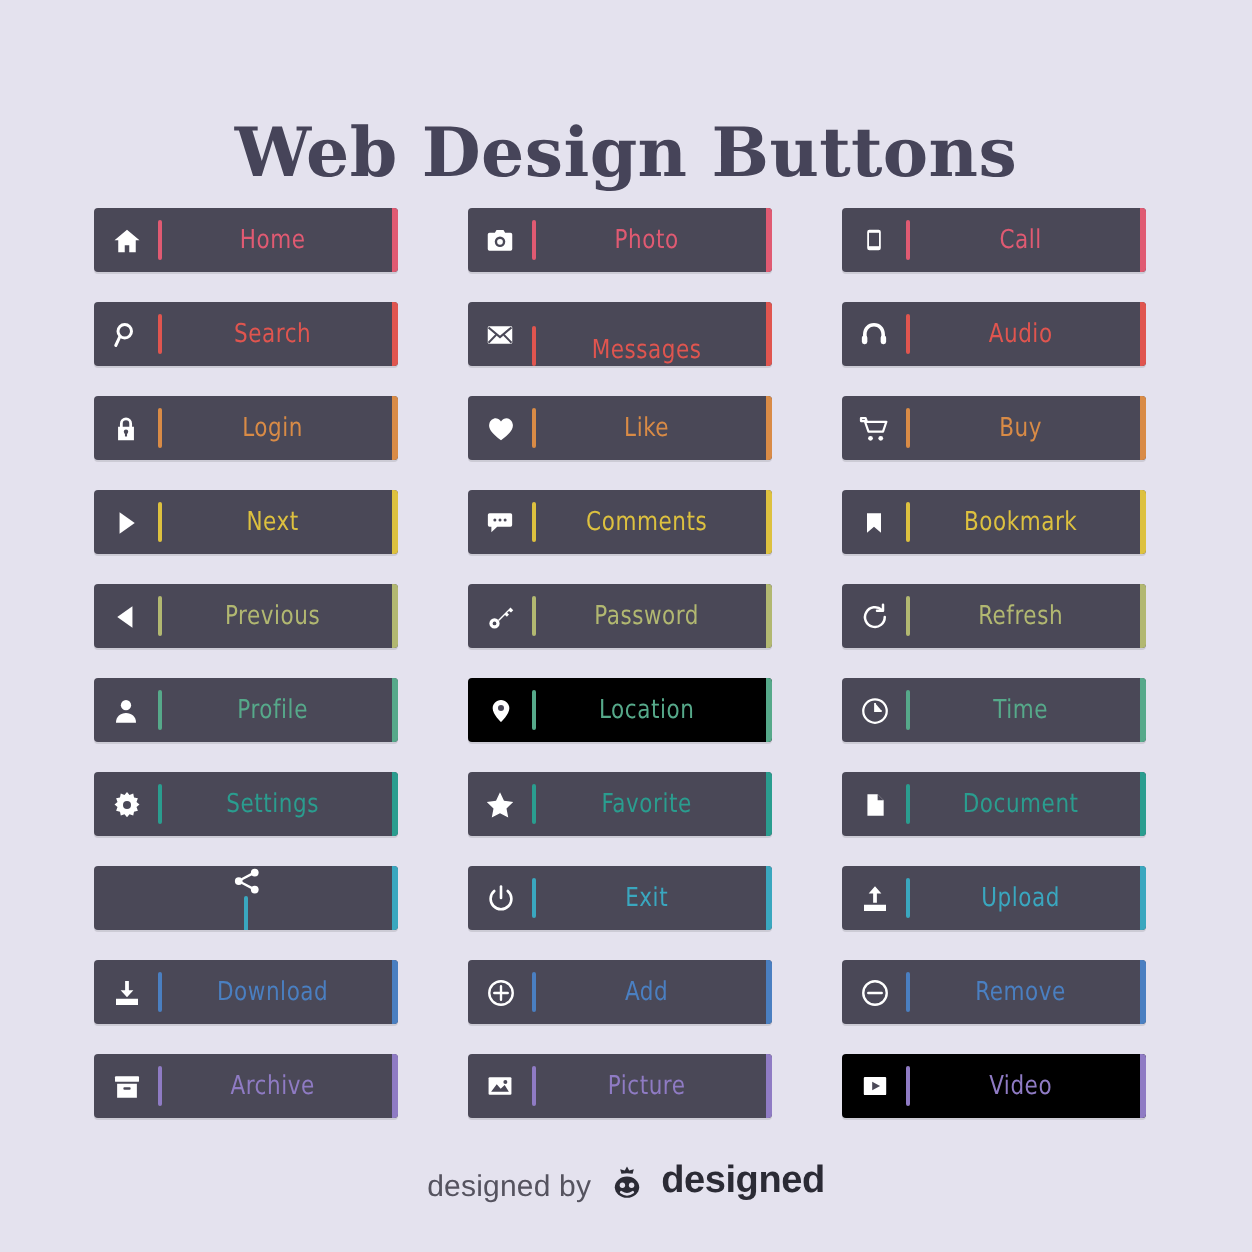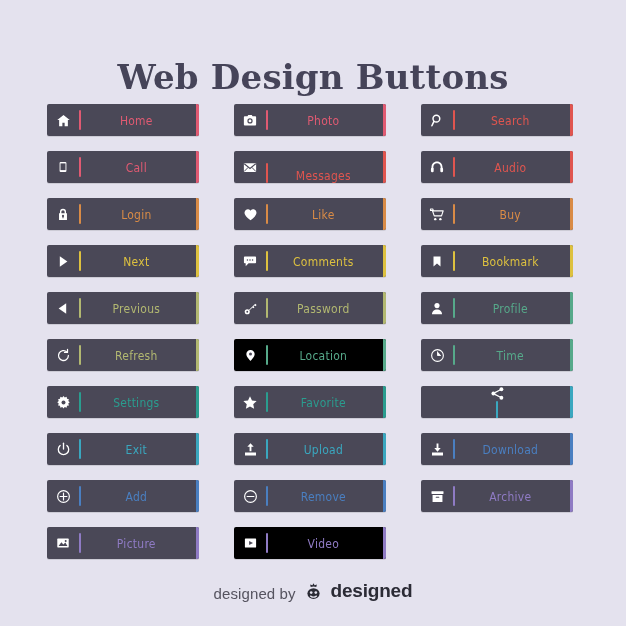--- a/index.html
+++ b/index.html
@@ -151,39 +151,39 @@
             <circle cx="12" cy="12.6" r="4.2" fill="#4a4857"></circle>
             <circle cx="12" cy="12.6" r="2.3" fill="currentColor"></circle>
           </svg>
         </span>
         <span class="div" style="background: rgb(224, 90, 114);"></span>
         <span class="lbl" style="color: rgb(224, 90, 114);">Photo</span>
         <span class="edge" style="background: rgb(224, 90, 114);"></span>
       </div>
       <div class="btn" style="background: rgb(74, 72, 87);">
         <span class="ic">
+          <svg width="12" height="16" viewBox="0 0 24 24" fill="currentColor">
+            <rect x="5.2" y="1.8" width="13.6" height="20.4" rx="2.2"></rect>
+            <rect x="7" y="4.8" width="10" height="13.4" fill="#4a4857"></rect>
+          </svg>
+        </span>
+        <span class="div" style="background: rgb(224, 90, 114);"></span>
+        <span class="lbl" style="color: rgb(224, 90, 114);">Call</span>
+        <span class="edge" style="background: rgb(224, 90, 114);"></span>
+      </div>
+      <div class="btn" style="background: rgb(74, 72, 87);">
+        <span class="ic">
           <svg width="15" height="15" viewBox="0 0 24 24" fill="none" stroke="currentColor" stroke-width="2.4">
             <circle cx="10.2" cy="9" r="5.4"></circle>
             <path d="M6.3 13.3 L3 20.4" stroke-linecap="round"></path>
           </svg>
         </span>
         <span class="div" style="background: rgb(224, 85, 79);"></span>
         <span class="lbl" style="color: rgb(224, 85, 79);">Search</span>
         <span class="edge" style="background: rgb(224, 85, 79);"></span>
-      </div>
-      <div class="btn" style="background: rgb(74, 72, 87);">
-        <span class="ic">
-          <svg width="12" height="16" viewBox="0 0 24 24" fill="currentColor">
-            <rect x="5.2" y="1.8" width="13.6" height="20.4" rx="2.2"></rect>
-            <rect x="7" y="4.8" width="10" height="13.4" fill="#4a4857"></rect>
-          </svg>
-        </span>
-        <span class="div" style="background: rgb(224, 90, 114);"></span>
-        <span class="lbl" style="color: rgb(224, 90, 114);">Call</span>
-        <span class="edge" style="background: rgb(224, 90, 114);"></span>
       </div>
       <div class="btn" style="background: rgb(74, 72, 87); align-items: flex-end;">
         <span class="ic">
           <svg width="16" height="15" viewBox="0 0 24 24" fill="none">
             <rect x="2.2" y="5" width="19.6" height="14" rx="1.1" fill="currentColor"></rect>
             <path d="M2.8 6 L12 13.6 L21.2 6" stroke="#4a4857" stroke-width="1.7" fill="none"></path>
             <path d="M2.8 18.2 L9 11.8 M21.2 18.2 L15 11.8" stroke="#4a4857" stroke-width="1.5"></path>
           </svg>
         </span>
         <span class="div" style="background: rgb(224, 85, 79);"></span>
@@ -286,40 +286,40 @@
             <circle cx="6.8" cy="17.1" r="1.5" fill="#4a4857"></circle>
             <path d="M9.4 14.5 L19.6 4.3 l2.2 2.2 -1.8 1.8 -1.6-1.2 -1.5 1.5 1.5 1.4 -1.7 1.7 -1.5-1.4 -4.6 4.6 Z"></path>
           </svg>
         </span>
         <span class="div" style="background: rgb(178, 184, 113);"></span>
         <span class="lbl" style="color: rgb(178, 184, 113);">Password</span>
         <span class="edge" style="background: rgb(178, 184, 113);"></span>
       </div>
       <div class="btn" style="background: rgb(74, 72, 87);">
         <span class="ic">
+          <svg width="15" height="15" viewBox="0 0 24 24" fill="none" stroke="currentColor" stroke-width="2">
+            <path d="M19.8 12 a7.9 7.9 0 1 1-2.4-5.6" stroke-linecap="round"></path>
+            <path d="M18.4 2.2 v4.8 h-4.8" stroke-linecap="round" stroke-linejoin="round"></path>
+          </svg>
+        </span>
+        <span class="div" style="background: rgb(178, 184, 113);"></span>
+        <span class="lbl" style="color: rgb(178, 184, 113);">Refresh</span>
+        <span class="edge" style="background: rgb(178, 184, 113);"></span>
+      </div>
+      <div class="btn" style="background: rgb(74, 72, 87);">
+        <span class="ic">
           <svg width="14" height="15" viewBox="0 0 24 24" fill="currentColor">
             <circle cx="12" cy="7" r="4.4"></circle>
             <path d="M3.4 22 c0-5 3.9-8.2 8.6-8.2 s8.6 3.2 8.6 8.2 Z"></path>
           </svg>
         </span>
         <span class="div" style="background: rgb(86, 169, 138);"></span>
         <span class="lbl" style="color: rgb(86, 169, 138);">Profile</span>
         <span class="edge" style="background: rgb(86, 169, 138);"></span>
       </div>
-      <div class="btn" style="background: rgb(74, 72, 87);">
-        <span class="ic">
-          <svg width="15" height="15" viewBox="0 0 24 24" fill="none" stroke="currentColor" stroke-width="2">
-            <path d="M19.8 12 a7.9 7.9 0 1 1-2.4-5.6" stroke-linecap="round"></path>
-            <path d="M18.4 2.2 v4.8 h-4.8" stroke-linecap="round" stroke-linejoin="round"></path>
-          </svg>
-        </span>
-        <span class="div" style="background: rgb(178, 184, 113);"></span>
-        <span class="lbl" style="color: rgb(178, 184, 113);">Refresh</span>
-        <span class="edge" style="background: rgb(178, 184, 113);"></span>
-      </div>
       <div class="btn" style="background: #000000;">
         <span class="ic">
           <svg width="13" height="15" viewBox="0 0 24 24" fill="currentColor">
             <path d="M12 1.8 c-4.3 0-7.7 3.4-7.7 7.6 0 5.7 7.7 12.8 7.7 12.8 s7.7-7.1 7.7-12.8 c0-4.2-3.4-7.6-7.7-7.6Z"></path>
             <circle cx="12" cy="9.2" r="2.8" fill="#4a4857"></circle>
           </svg>
         </span>
         <span class="div" style="background: rgb(86, 169, 138);"></span>
         <span class="lbl" style="color: rgb(86, 169, 138);">Location</span>
         <span class="edge" style="background: rgb(86, 169, 138);"></span>
@@ -347,20 +347,31 @@
         <span class="edge" style="background: rgb(42, 157, 143);"></span>
       </div>
       <div class="btn" style="background: rgb(74, 72, 87);">
         <span class="ic">
           <svg width="16" height="15" viewBox="0 0 24 24" fill="currentColor">
             <path d="M12 1.8 L15.2 8.6 L22.6 9.6 L17.2 14.7 L18.6 22 L12 18.5 L5.4 22 L6.8 14.7 L1.4 9.6 L8.8 8.6 Z"></path>
           </svg>
         </span>
         <span class="div" style="background: rgb(42, 157, 143);"></span>
         <span class="lbl" style="color: rgb(42, 157, 143);">Favorite</span>
+        <span class="edge" style="background: rgb(42, 157, 143);"></span>
+      </div>
+      <div class="btn" style="background: rgb(74, 72, 87);">
+        <span class="ic">
+          <svg width="13" height="15" viewBox="0 0 24 24" fill="currentColor">
+            <path d="M5 2 h9.4 L20 7.6 V22 H5 Z"></path>
+            <path d="M14.4 2 v5.6 H20 Z" fill="#4a4857"></path>
+          </svg>
+        </span>
+        <span class="div" style="background: rgb(42, 157, 143);"></span>
+        <span class="lbl" style="color: rgb(42, 157, 143);">Document</span>
         <span class="edge" style="background: rgb(42, 157, 143);"></span>
       </div>
       <div class="btn" style="background: rgb(74, 72, 87); flex-direction: column;">
         <span class="ic">
           <svg width="15" height="15" viewBox="0 0 24 24" fill="currentColor">
             <circle cx="18.2" cy="5.2" r="3.1"></circle>
             <circle cx="5.4" cy="12" r="3.1"></circle>
             <circle cx="18.2" cy="18.8" r="3.1"></circle>
             <path d="M7.8 10.6 L16 6.3 M7.8 13.4 L16 17.7" stroke="currentColor" stroke-width="1.9" fill="none"></path>
           </svg>

